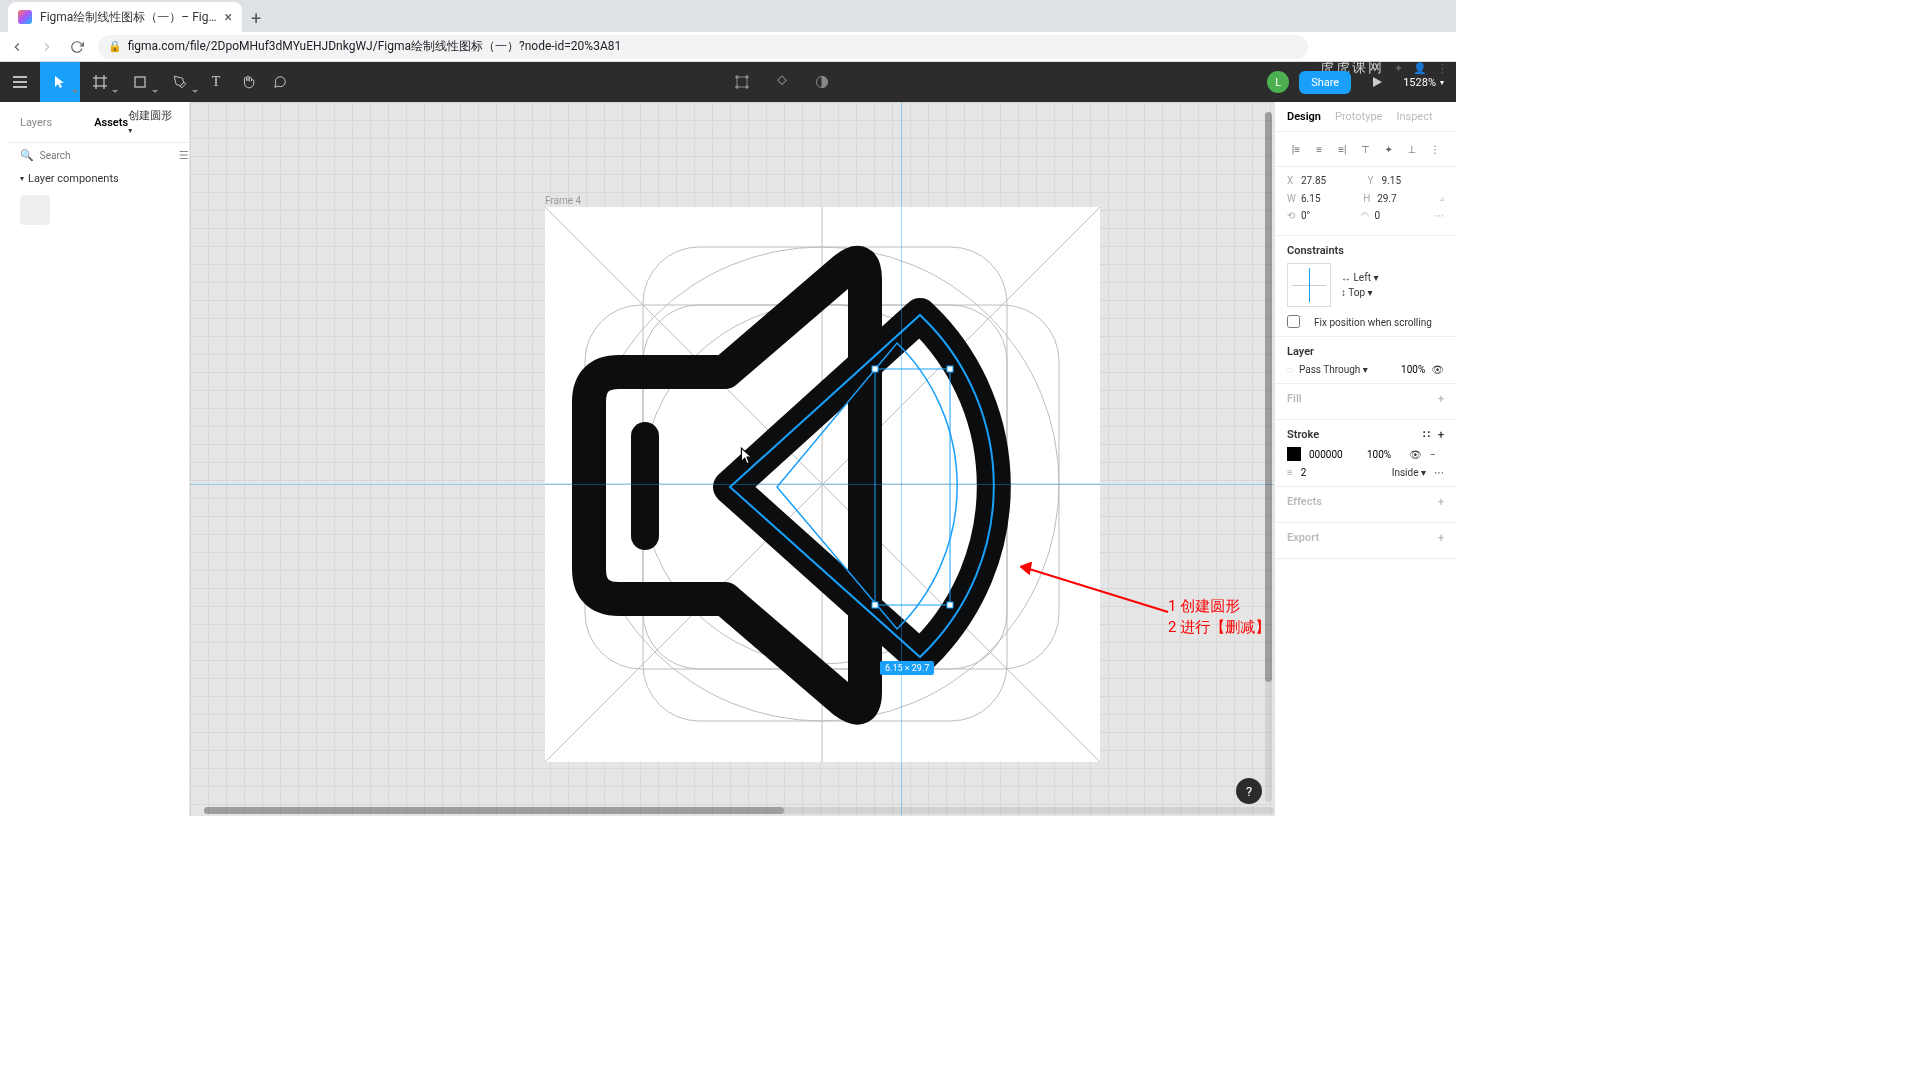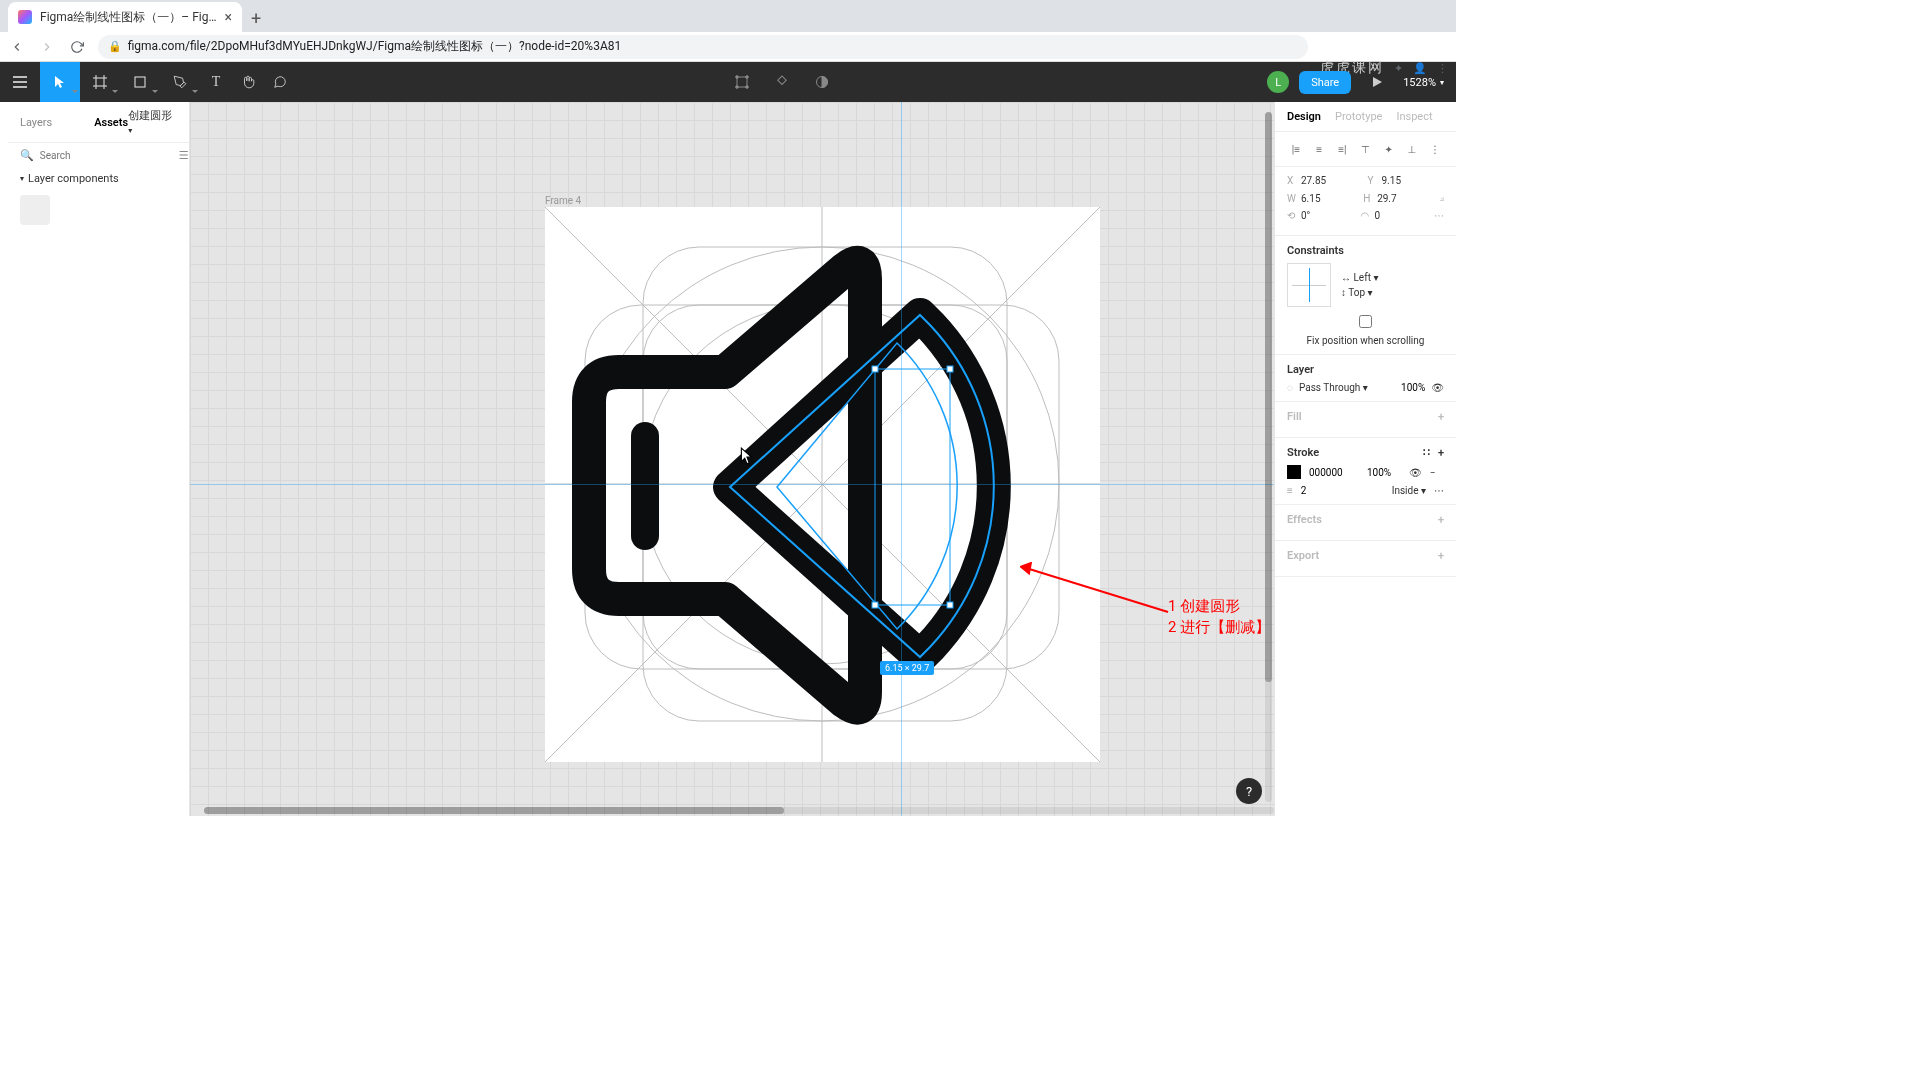--- a/index.html
+++ b/index.html
@@ -69,21 +69,21 @@
   .right-tab { color: #bbb; cursor: pointer; }
   .right-tab.active { color: #000; font-weight: 600; }
   .section { padding: 8px 12px; border-bottom: 1px solid #eee; font-size: 10px; }
   .align-row { display: flex; justify-content: space-between; }
   .align-row span { width: 18px; height: 18px; display: flex; align-items: center; justify-content: center; color: #666; cursor: pointer; }
   .prop-row { display: flex; gap: 4px; margin-bottom: 6px; align-items: center; }
   .prop { display: flex; align-items: center; flex: 1; }
   .prop label { color: #aaa; width: 14px; font-size: 10px; }
   .prop input { border: none; outline: none; width: 44px; font-size: 10px; color: #333; }
   .section-title { font-weight: 600; font-size: 11px; margin-bottom: 6px; display: flex; justify-content: space-between; }
-  .chk-row { display: flex; align-items: center; gap: 7px; font-size: 10px; color: #333; flex-direction: column; }
+  .chk-row { display: flex; align-items: flex-end; gap: 14px; font-size: 10px; color: #333; }
   .constraint-box { width: 44px; height: 44px; border: 1px solid #ddd; position: relative; display: inline-block; margin-right: 10px; }
   .constraint-box .h { position: absolute; top: 50%; left: 4px; right: 4px; height: 1px; background: #ccc; }
   .constraint-box .v { position: absolute; left: 50%; top: 4px; bottom: 4px; width: 1px; background: #18a0fb; }
   .constraint-labels { display: inline-flex; flex-direction: column; gap: 4px; vertical-align: top; font-size: 10px; }
   .pass-row { display: flex; align-items: center; gap: 6px; }
   .pass-row input { border: none; width: 36px; text-align: right; font-size: 10px; outline: none; }
   .color-chip { width: 14px; height: 14px; background: #000; display: inline-block; }
   .row { display: flex; align-items: center; gap: 8px; font-size: 10px; }
   .row input[type=text] { border: none; width: 50px; font-size: 10px; outline: none; }
   .muted { color: #bbb; }

